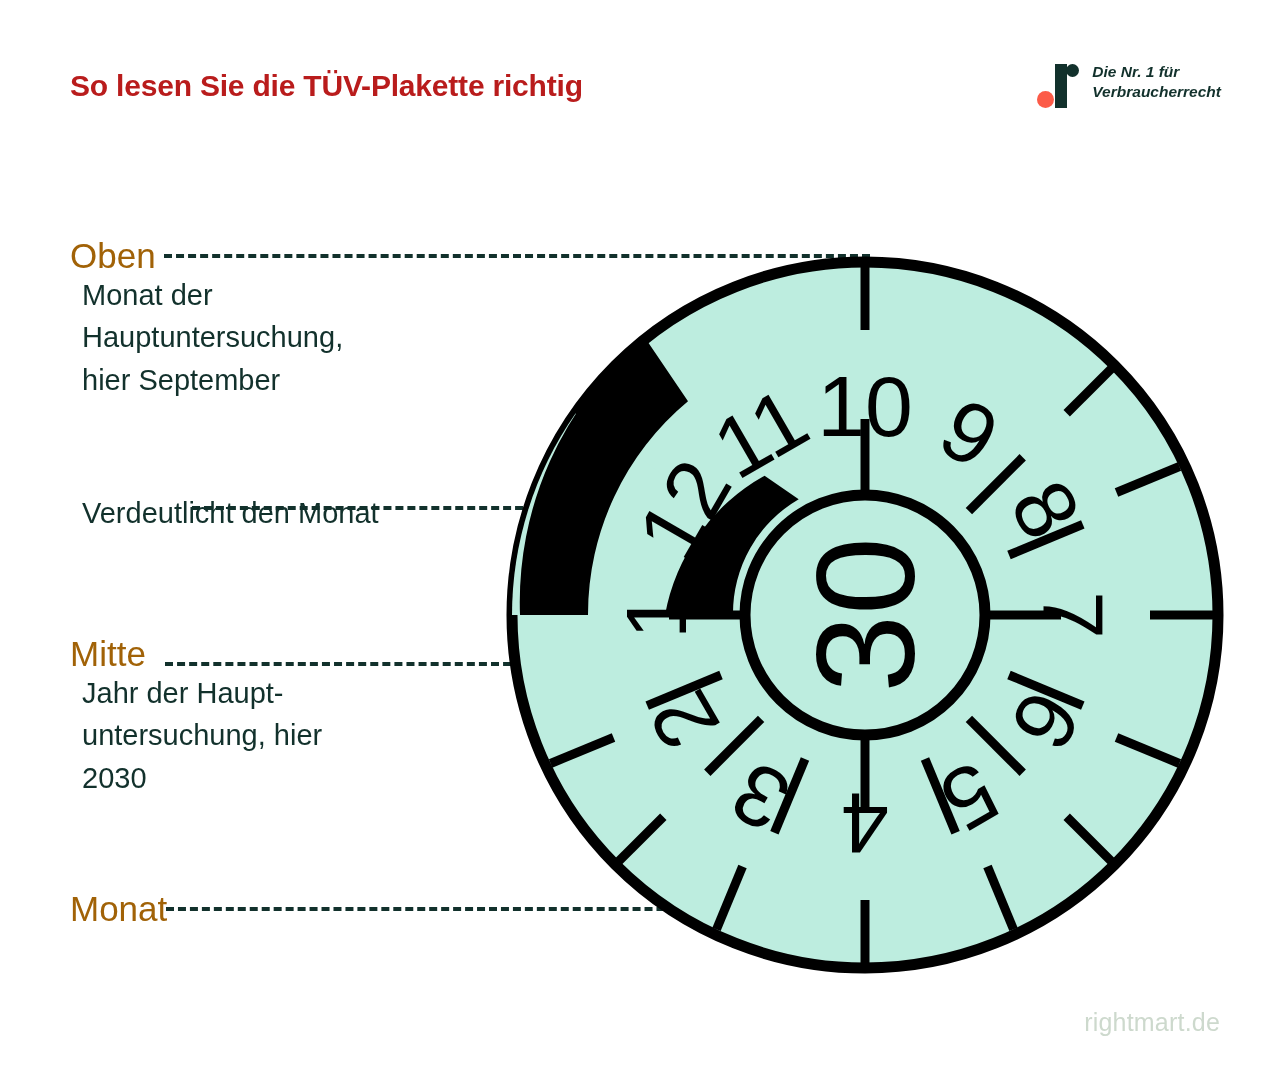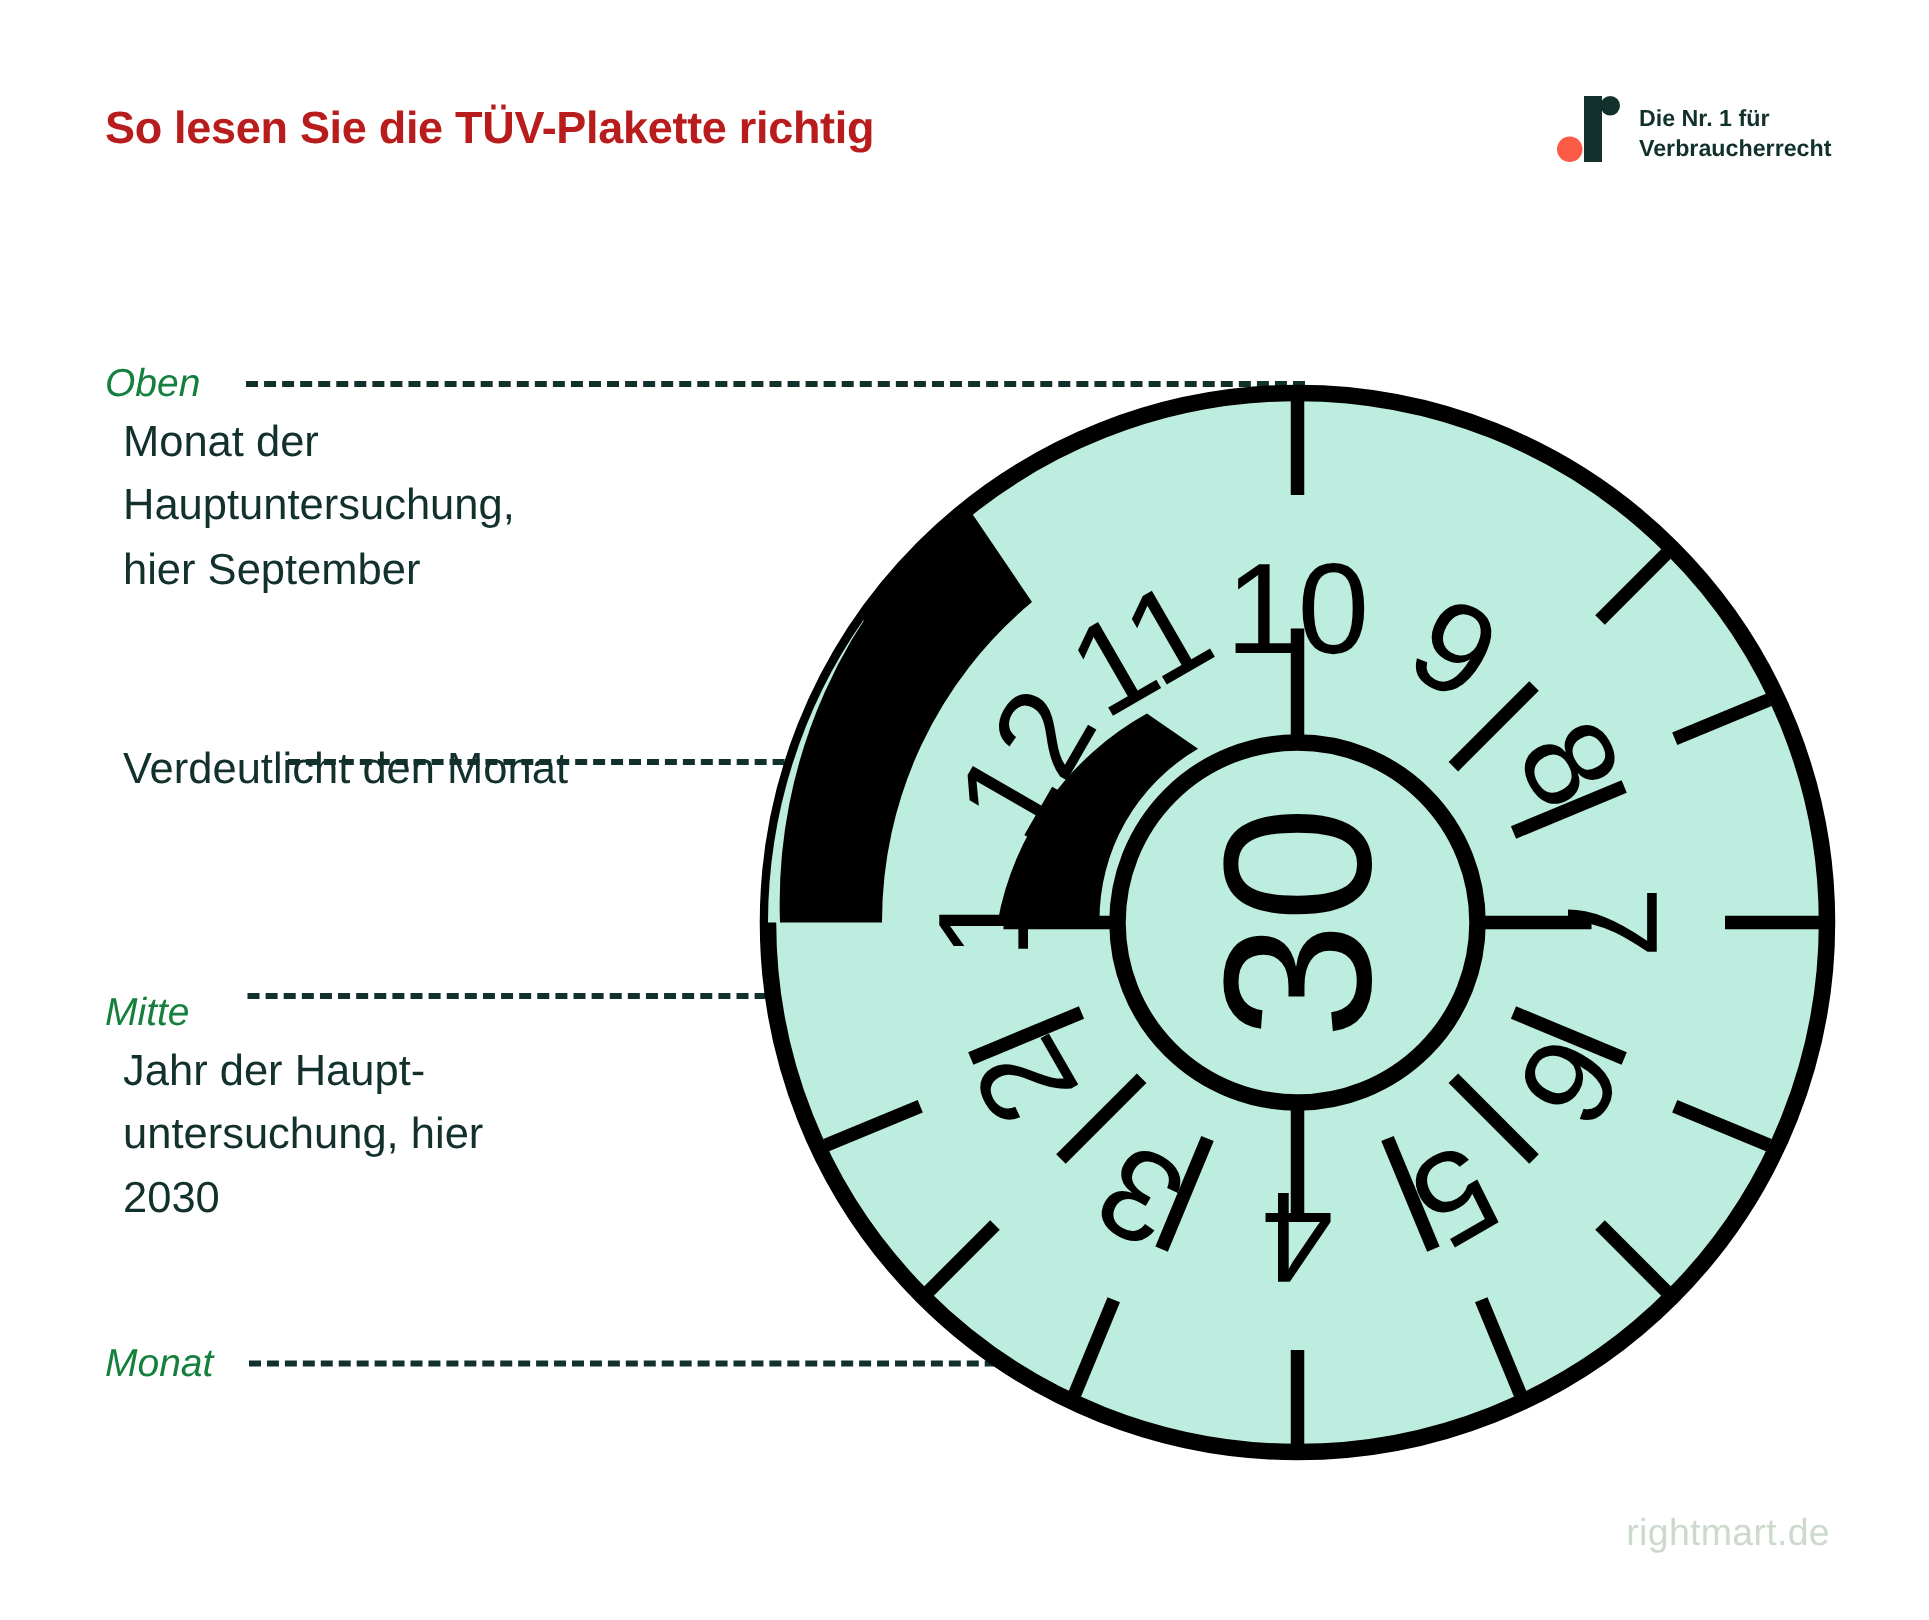--- a/index.html
+++ b/index.html
@@ -26,22 +26,23 @@
     letter-spacing: -0.2px;
     color: #b91c1c;
     white-space: nowrap;
   }
 
   #brand-lockup {
     position: absolute;
     right: 65px;
     top: 62px;
     display: flex;
-    align-items: flex-end;
+    align-items: flex-start;
     gap: 13px;
+    font-style: italic;
   }
   #brand-mark {
     position: relative;
     width: 42px;
     height: 48px;
     flex: none;
   }
   #brand-mark .dot-red {
     position: absolute;
     left: 0px;
@@ -80,23 +81,22 @@
   .annotation {
     position: absolute;
     left: 70px;
   }
   .ann-head {
     display: flex;
     align-items: center;
     height: 34px;
   }
   .ann-term {
-    font-size: 26px;
-    font-style: italic;
-    color: #15803d;
+    font-size: 35px;
+    color: #a16207;
     white-space: nowrap;
     line-height: 1;
   }
   .ann-body {
     font-size: 29px;
     line-height: 1.46;
     color: #12312c;
     white-space: pre-line;
     margin-top: 2px;
     margin-left: 12px;
@@ -157,21 +157,21 @@
   </div>
   <div class="ann-body">Monat der
 Hauptuntersuchung,
 hier September</div>
 </div>
 
 <div class="annotation" style="top:490px;">
   <div class="ann-body">Verdeutlicht den Monat</div>
 </div>
 
-<div class="annotation" style="top:657px;">
+<div class="annotation" style="top:636px;">
   <div class="ann-head">
     <span class="ann-term">Mitte</span>
   </div>
   <div class="ann-body">Jahr der Haupt-
 untersuchung, hier
 2030</div>
 </div>
 
 <div class="annotation" style="top:891px;">
   <div class="ann-head">

